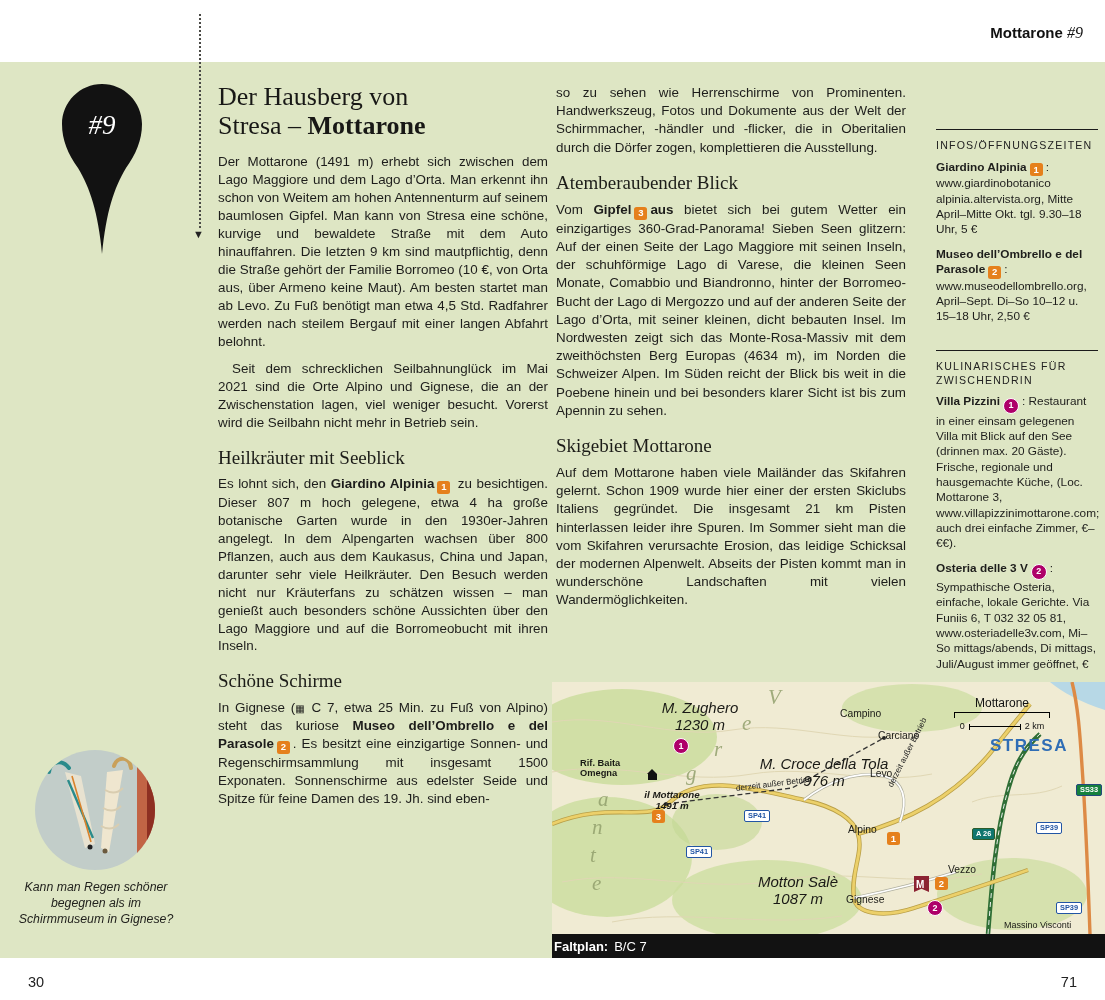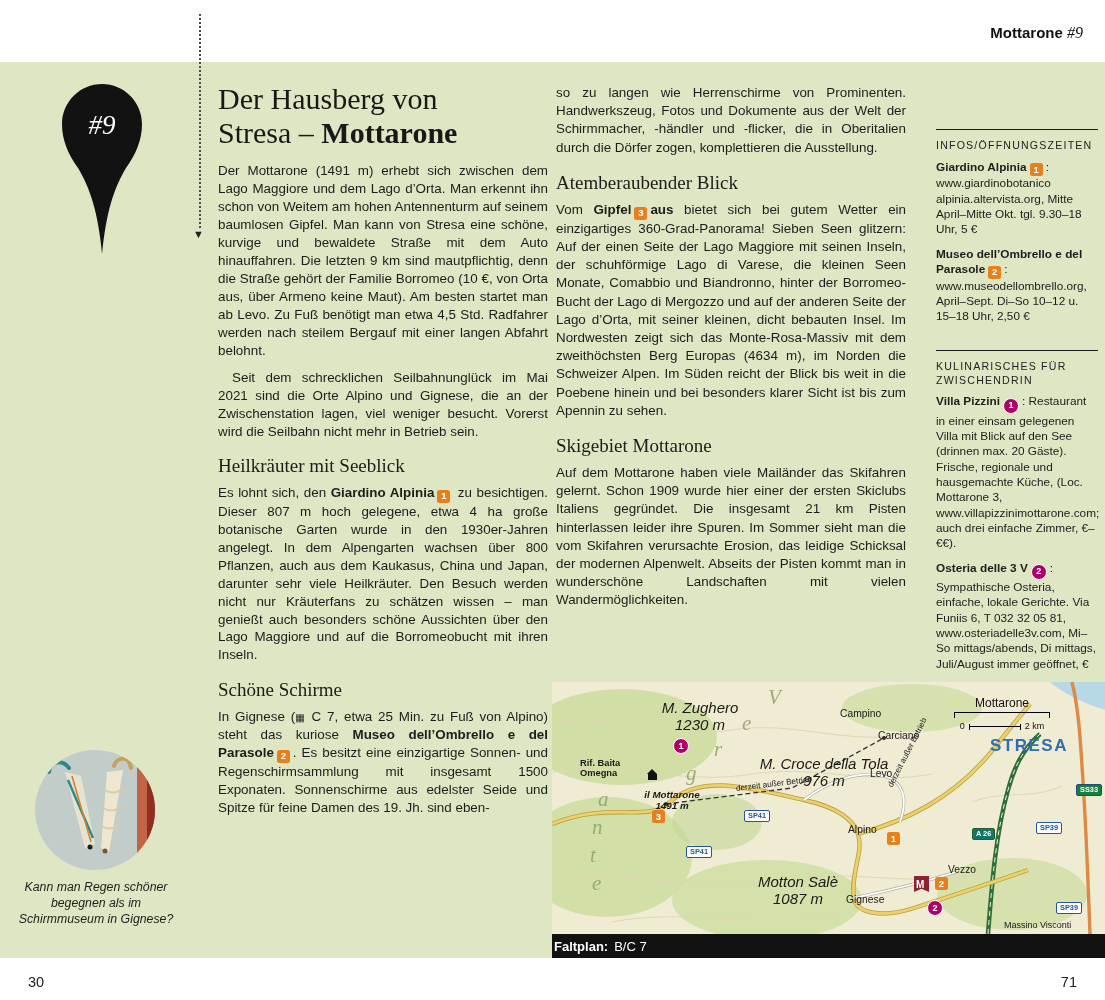--- a/index.html
+++ b/index.html
@@ -18,21 +18,21 @@
              font-family:"Liberation Serif",serif;font-style:italic;font-size:27px;}
   .dotline{position:absolute;left:199px;top:14px;height:214px;border-left:2px dotted #4a4a46;}
   .dotarrow{position:absolute;left:193px;top:228px;font-size:11px;color:#222;}
 
   
   .colL{position:absolute;left:218px;top:82px;width:330px;font-size:13.4px;line-height:1.34;
         text-align:justify;}
   .colR{position:absolute;left:556px;top:84px;width:350px;font-size:13.4px;line-height:1.36;
         text-align:justify;}
   .colL p,.colR p{margin:0 0 9px;}
-  h1.title{font-family:"Liberation Serif",serif;font-weight:normal;font-size:30px;line-height:1.12;
+  h1.title{font-family:"Liberation Serif",serif;font-weight:normal;font-size:26px;line-height:1.12;
            margin:0 0 13px;color:#181816;text-align:left;}
   h1.title .tb{font-weight:bold;}
   .intro{font-weight:bold;color:#15150f;}
   .indent{text-indent:14px;}
   h3.sub{font-family:"Liberation Serif",serif;font-weight:500;font-size:19px;margin:13px 0 5px;
          color:#1c1c18;text-align:left;}
 
   
   .ob{display:inline-flex;align-items:center;justify-content:center;width:13px;height:13px;
       background:#e5801c;color:#fff;font-size:9.5px;font-weight:bold;border-radius:2.5px;
@@ -116,21 +116,21 @@
       <span>Stresa – </span><span class="tb">Mottarone</span></h1>
     <p>Der Mottarone (1491 m) erhebt sich zwischen dem Lago Maggiore und dem Lago d’Orta. Man erkennt ihn schon von Weitem am hohen Antennenturm auf seinem baumlosen Gipfel. Man kann von Stresa eine schöne, kurvige und bewaldete Straße mit dem Auto hinauffahren. Die letzten 9 km sind mautpflichtig, denn die Straße gehört der Familie Borromeo (10 €, von Orta aus, über Armeno keine Maut). Am besten startet man ab Levo. Zu Fuß benötigt man etwa 4,5 Std. Radfahrer werden nach steilem Bergauf mit einer langen Abfahrt belohnt.</p>
     <p class="indent">Seit dem schrecklichen Seilbahnunglück im Mai 2021 sind die Orte Alpino und Gignese, die an der Zwischenstation lagen, viel weniger besucht. Vorerst wird die Seilbahn nicht mehr in Betrieb sein.</p>
     <h3 class="sub">Heilkräuter mit Seeblick</h3>
     <p><span>Es lohnt sich, den </span><strong>Giardino Alpinia</strong><span class="ob">1</span><span> zu besichtigen. Dieser 807 m hoch gelegene, etwa 4 ha große botanische Garten wurde in den 1930er-Jahren angelegt. In dem Alpengarten wachsen über 800 Pflanzen, auch aus dem Kaukasus, China und Japan, darunter sehr viele Heilkräuter. Den Besuch werden nicht nur Kräuterfans zu schätzen wissen – man genießt auch besonders schöne Aussichten über den Lago Maggiore und auf die Borromeobucht mit ihren Inseln.</span></p>
     <h3 class="sub">Schöne Schirme</h3>
     <p><span>In Gignese (</span><span class="mapref">▦</span><span> C 7, etwa 25 Min. zu Fuß von Alpino) steht das kuriose </span><strong>Museo dell’Ombrello e del Parasole</strong><span class="ob">2</span><span>. Es besitzt eine einzigartige Sonnen- und Regenschirmsammlung mit insgesamt 1500 Exponaten. Sonnenschirme aus edelster Seide und Spitze für feine Damen des 19. Jh. sind eben-</span></p>
   </div>
 
   <div class="colR">
-    <p>so zu langen wie Herrenschirme von Prominenten. Handwerkszeug, Fotos und Dokumente aus der Welt der Schirmmacher, -händler und -flicker, die in Oberitalien durch die Dörfer zogen, komplettieren die Ausstellung.</p>
+    <p>so zu sehen wie Herrenschirme von Prominenten. Handwerkszeug, Fotos und Dokumente aus der Welt der Schirmmacher, -händler und -flicker, die in Oberitalien durch die Dörfer zogen, komplettieren die Ausstellung.</p>
     <h3 class="sub">Atemberaubender Blick</h3>
     <p><span>Vom </span><strong>Gipfel</strong><span class="ob">3</span><strong>aus</strong><span> bietet sich bei gutem Wetter ein einzigartiges 360-Grad-Panorama! Sieben Seen glitzern: Auf der einen Seite der Lago Maggiore mit seinen Inseln, der schuhförmige Lago di Varese, die kleinen Seen Monate, Comabbio und Biandronno, hinter der Borromeo-Bucht der Lago di Mergozzo und auf der anderen Seite der Lago d’Orta, mit seiner kleinen, dicht bebauten Insel. Im Nordwesten zeigt sich das Monte-Rosa-Massiv mit dem zweithöchsten Berg Europas (4634 m), im Norden die Schweizer Alpen. Im Süden reicht der Blick bis weit in die Poebene hinein und bei besonders klarer Sicht ist bis zum Apennin zu sehen.</span></p>
     <h3 class="sub">Skigebiet Mottarone</h3>
     <p>Auf dem Mottarone haben viele Mailänder das Skifahren gelernt. Schon 1909 wurde hier einer der ersten Skiclubs Italiens gegründet. Die insgesamt 21 km Pisten hinterlassen leider ihre Spuren. Im Sommer sieht man die vom Skifahren verursachte Erosion, das leidige Schicksal der modernen Alpenwelt. Abseits der Pisten kommt man in wunderschöne Landschaften mit vielen Wandermöglichkeiten.</p>
   </div>
 
   <div class="sidebar">
     <div class="srule"></div>
     <div class="shead">INFOS/ÖFFNUNGSZEITEN</div>
     <p><strong>Giardino Alpinia</strong><span class="ob">1</span><span>: www.giardinobotanico alpinia.altervista.org, Mitte April–Mitte Okt. tgl. 9.30–18 Uhr, 5 €</span></p>

